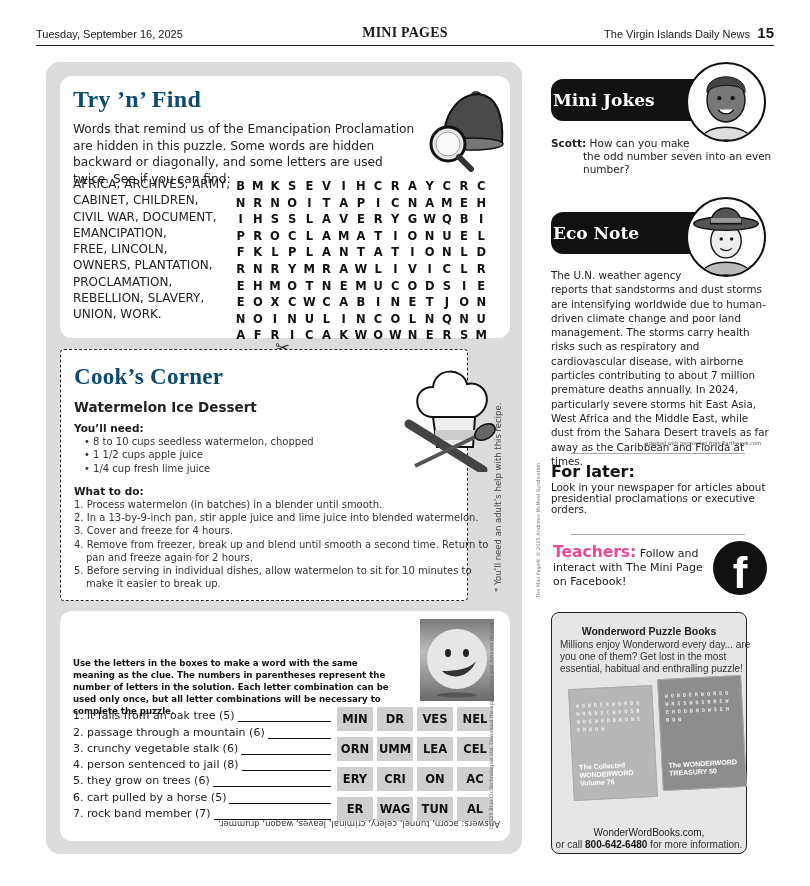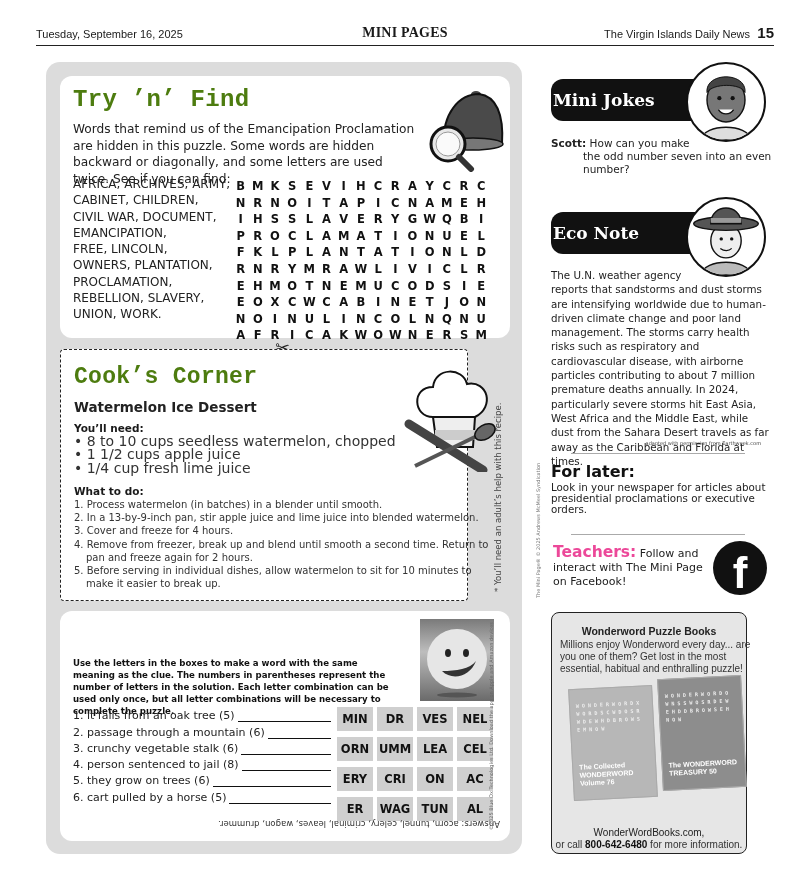--- a/index.html
+++ b/index.html
@@ -10,39 +10,39 @@
   .hdr { position: absolute; left: 36px; top: 24px; width: 738px; height: 22px; border-bottom: 1.5px solid #222; }
   .hdr .date { position: absolute; left: 0; top: 4px; font: 11px "Liberation Sans", sans-serif; }
   .hdr .sect { position: absolute; left: 0; width: 100%; top: 1px; text-align: center; font: bold 14px "Liberation Serif", serif; letter-spacing: 0.2px; }
   .hdr .paper { position: absolute; right: 24px; top: 4px; font: 11px "Liberation Sans", sans-serif; }
   .hdr .pnum { position: absolute; right: 0; top: 0px; font: bold 15px "Liberation Sans", sans-serif; }
 
   
   .leftpanel { position: absolute; left: 46px; top: 62px; width: 476px; height: 792px; background: #dcdcdc; border-radius: 14px; }
 
   .card { position: absolute; background: #fff; border-radius: 12px; }
-  .ttl { font-family: Liberation Mono, monospace; font-weight: bold; color: #4d7c0f; letter-spacing: 0.3px; }
+  .ttl { font-family: Liberation Serif, serif; font-weight: bold; color: #0c4a6e; letter-spacing: 0.3px; }
 
   
   .tnf { left: 60px; top: 76px; width: 450px; height: 262px; }
   .tnf .ttl { position: absolute; left: 13px; top: 10px; font-size: 24px; }
   .tnf .intro { position: absolute; left: 13px; top: 45px; width: 345px; font-size: 12.2px; line-height: 16.5px; color: #222; }
   .tnf .words { position: absolute; left: 13px; top: 100px; width: 160px; font-size: 12px; line-height: 16.3px; color: #222; }
   .grid { position: absolute; left: 172px; top: 103px; display: grid; grid-template-columns: repeat(15, 17.2px); grid-auto-rows: 16.6px; }
   .grid span { font: bold 11.5px "DejaVu Sans", sans-serif; text-align: center; color: #111; }
   .bell { position: absolute; left: 364px; top: 8px; width: 82px; height: 88px; }
 
   .scissors { position: absolute; left: 272px; top: 340px; font-size: 18px; color: #222; background: #dcdcdc; padding: 0 3px; line-height: 16px; }
 
   
   .cook { left: 60px; top: 349px; width: 408px; height: 252px; background: #fff; border: 1.5px dashed #222; border-radius: 4px; }
   .cook .ttl { position: absolute; left: 13px; top: 14px; font-size: 23px; }
   .cook .sub { position: absolute; left: 13px; top: 49px; font-size: 13.5px; font-weight: bold; color: #222; }
   .cook .need-h { position: absolute; left: 13px; top: 72px; font-size: 10.5px; font-weight: bold; }
-  .cook ul { position: absolute; left: 13px; top: 85px; list-style: none; font-size: 14px; line-height: 13.4px; color: #333; }
+  .cook ul { position: absolute; left: 23px; top: 85px; list-style: none; font-size: 10px; line-height: 13.4px; color: #333; }
   .cook .do-h { position: absolute; left: 13px; top: 135px; font-size: 10.5px; font-weight: bold; }
   .cook ol { position: absolute; left: 13px; top: 148px; width: 425px; list-style: none; font-size: 10px; line-height: 13.2px; color: #333; }
   .cook ol li { padding-left: 12px; text-indent: -12px; }
   .cook .vnote { position: absolute; left: 432px; top: 72px; width: 170px; height: 14px; transform-origin: 0 0; transform: rotate(-90deg) translate(-170px, 0); font-size: 8.5px; color: #444; white-space: nowrap; }
   .chef { position: absolute; left: 342px; top: 12px; width: 96px; height: 110px; }
 
   
   .slw { left: 60px; top: 611px; width: 450px; height: 230px; }
   .slw .ttl { position: absolute; left: 13px; top: 13px; font-size: 22px; }
   .slw .instr { position: absolute; left: 13px; top: 46px; width: 320px; font-size: 8.6px; font-weight: bold; line-height: 12px; color: #111; }
@@ -323,20 +323,24 @@
     <div class="clue">
         <span>4. person sentenced to jail (8)</span>
         <span class="line"></span>
       </div>
     <div class="clue">
         <span>5. they grow on trees (6)</span>
         <span class="line"></span>
       </div>
     <div class="clue">
         <span>6. cart pulled by a horse (5)</span>
+        <span class="line"></span>
+      </div>
+    <div class="clue">
+        <span>7. rock band member (7)</span>
         <span class="line"></span>
       </div>
   </div>
   <div class="tiles" id="tiles">
       <div class="tile">MIN</div>
       <div class="tile">DR</div>
       <div class="tile">VES</div>
       <div class="tile">NEL</div>
       <div class="tile">ORN</div>
       <div class="tile">UMM</div>

